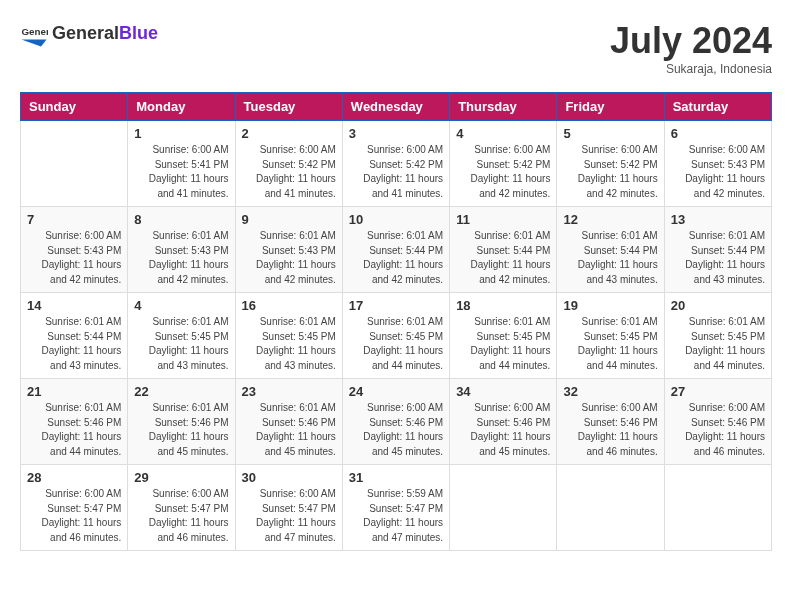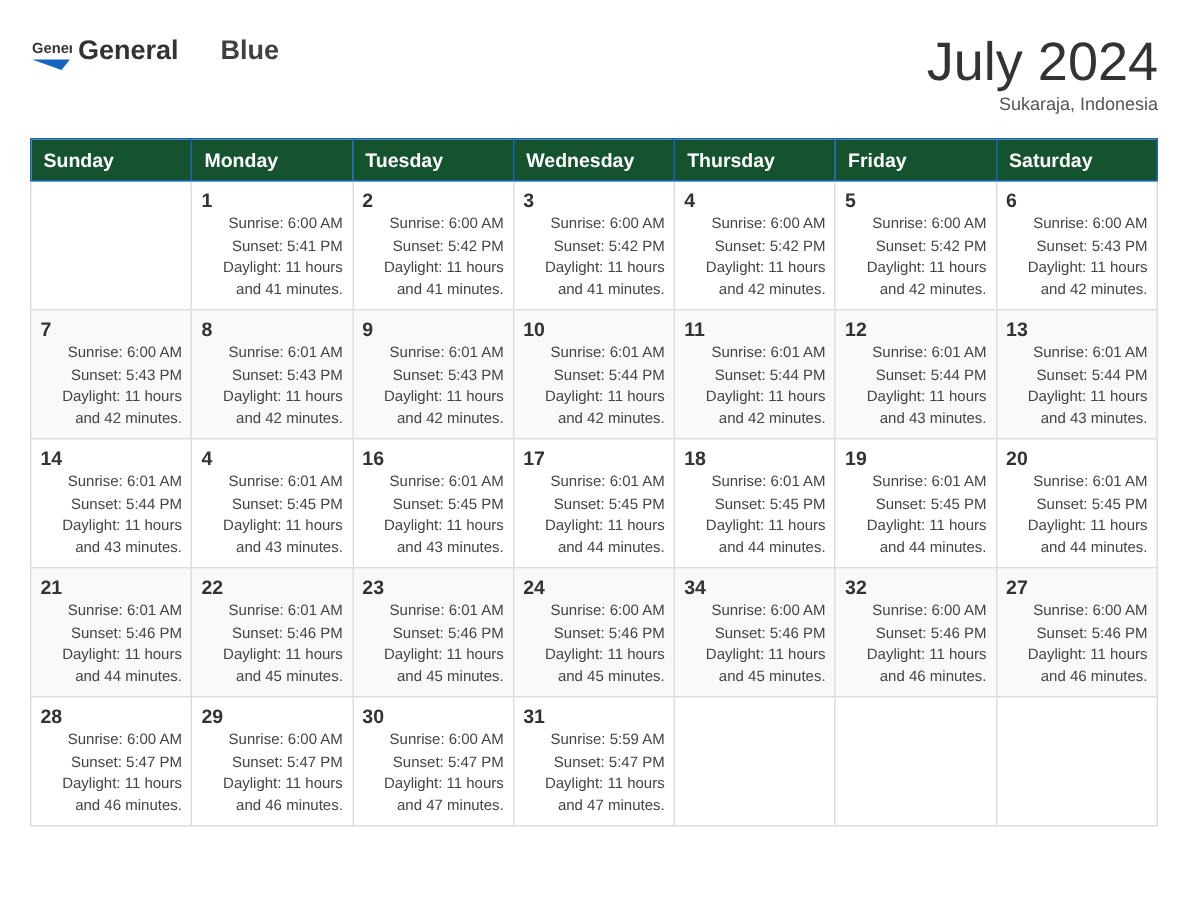--- a/index.html
+++ b/index.html
@@ -19,45 +19,45 @@
     .logo {
       display: flex;
       align-items: center;
       gap: 4px;
     }
     .logo-text {
       font-size: 18px;
       font-weight: bold;
     }
     .logo-general { color: #333; }
-    .logo-blue { color: #404040; padding-left: 28px; }
+    .logo-blue { color: #6d28d9; }
     .logo-icon {
       width: 28px;
       height: 28px;
     }
     .title-block {
       text-align: right;
     }
     .month-year {
       font-size: 36px;
       color: #333;
-      font-weight: normal;
+      font-weight: bold;
       margin-left: 12px;
     }
     .location {
       font-size: 12px;
       color: #555;
     }
     .calendar {
       width: 100%;
       border-collapse: collapse;
       border: 1px solid #ccc;
     }
     .calendar th {
-      background-color: #14532d;
+      background-color: #be185d;
       color: #fff;
       text-align: left;
       padding: 6px 8px;
       font-size: 13px;
       font-weight: bold;
       border: 1px solid #1565c0;
     }
     .calendar td {
       vertical-align: top;
       padding: 5px 6px;

